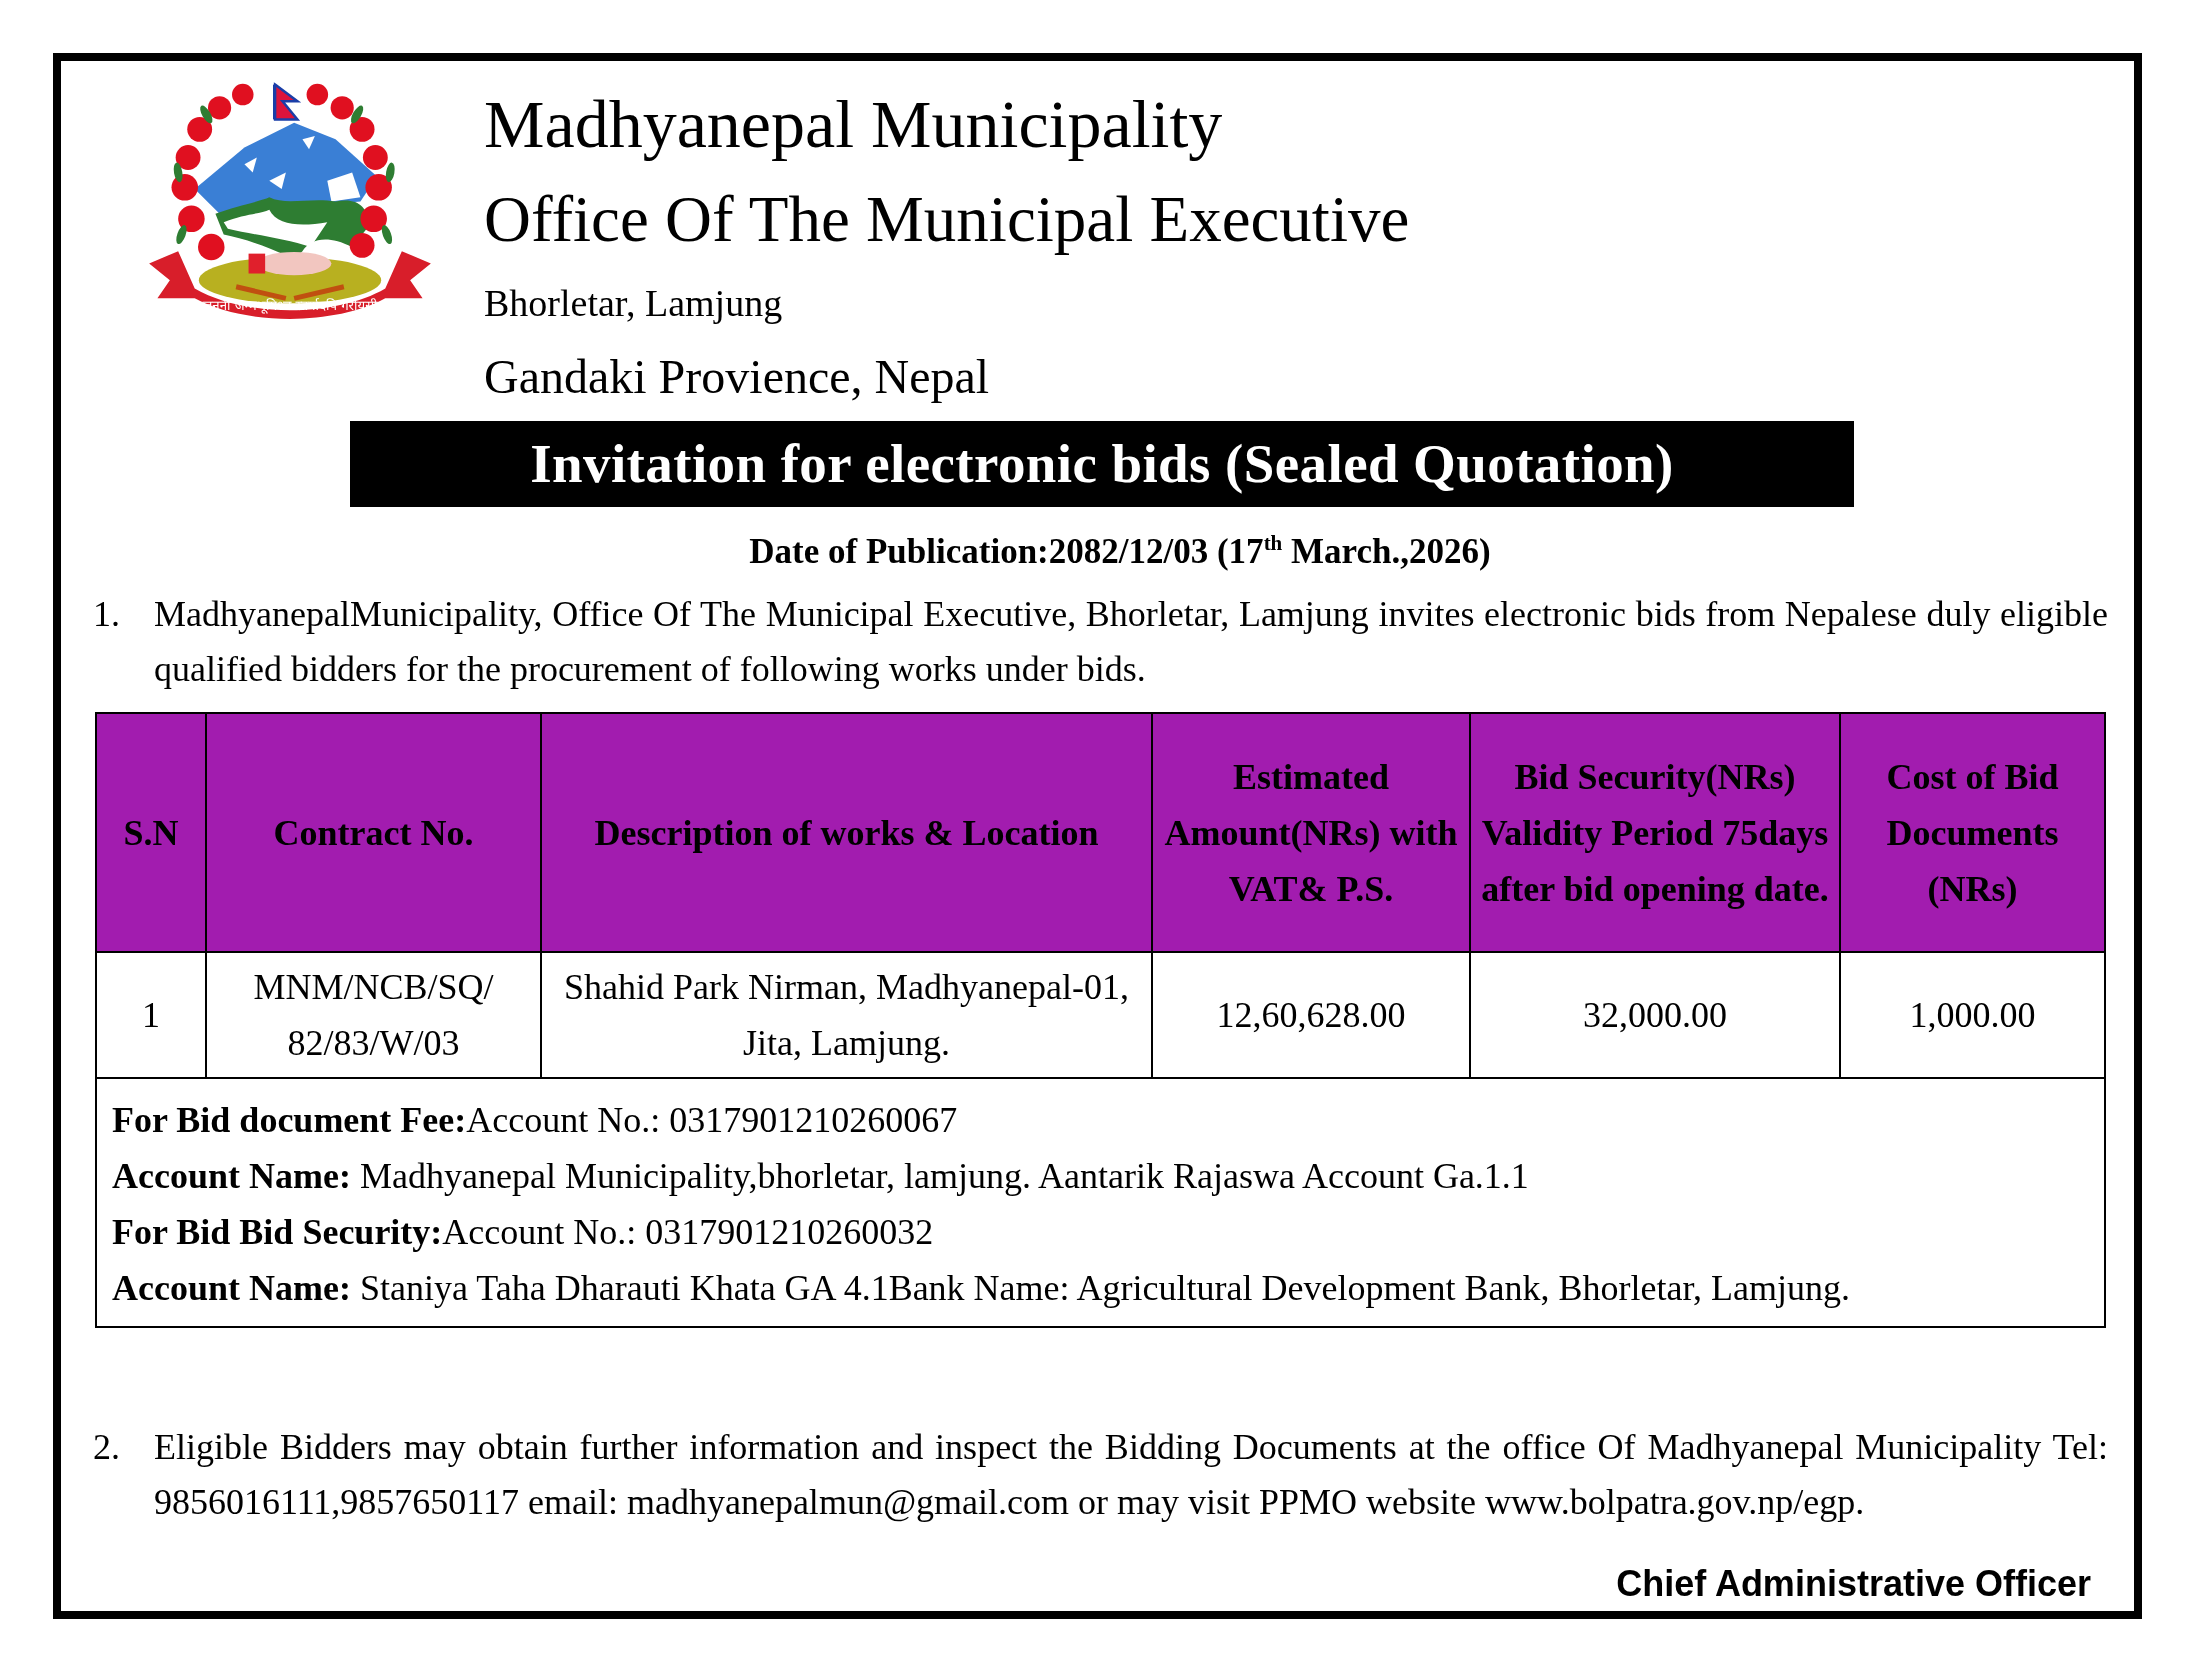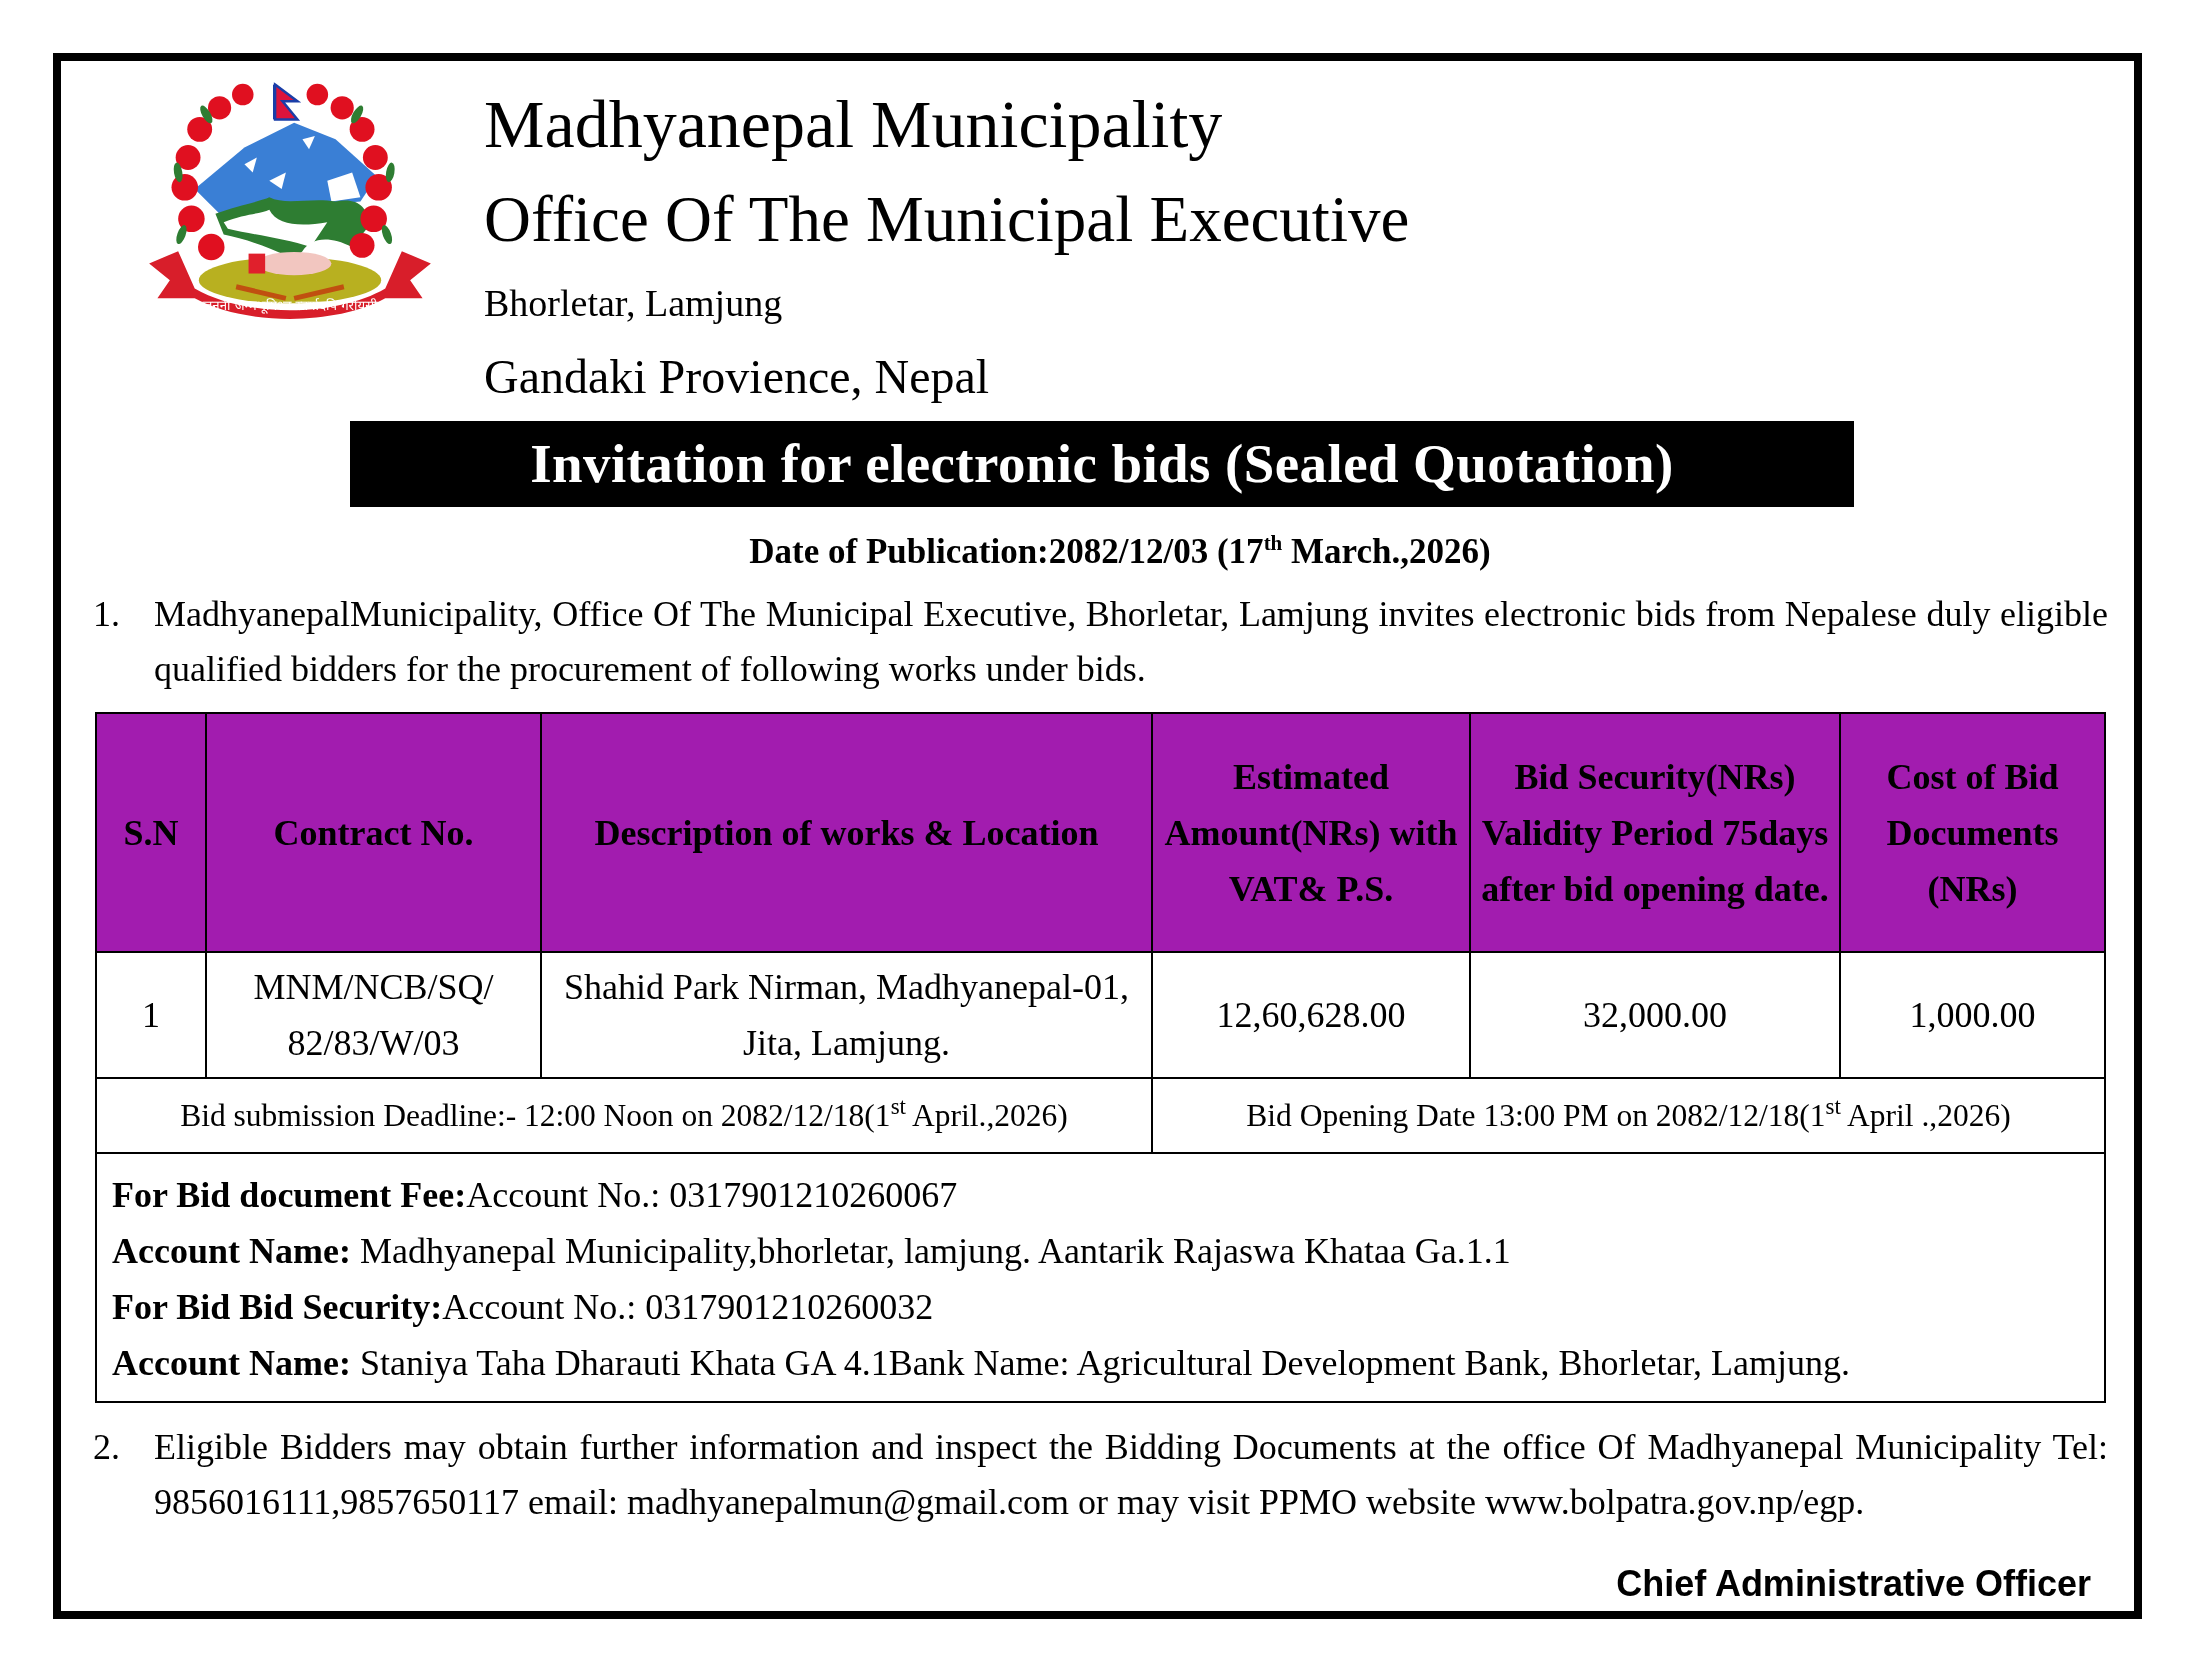--- a/index.html
+++ b/index.html
@@ -133,27 +133,23 @@
   <tbody>
     <tr>
       <td class="cell">1</td>
       <td class="cell">MNM/NCB/SQ/ 82/83/W/03</td>
       <td class="cell">Shahid Park Nirman, Madhyanepal-01, Jita, Lamjung.</td>
       <td class="cell">12,60,628.00</td>
       <td class="cell">32,000.00</td>
       <td class="cell">1,000.00</td>
     </tr>
     <tr>
-      <td class="date-cell" colspan="3"><span>Bid submission Deadline:- 12:00 Noon on 2082/12/18(1</span><sup>st</sup><span> April.,2026)</span></td>
-      <td class="date-cell" colspan="3"><span>Bid Opening Date 13:00 PM on 2082/12/18(1</span><sup>st</sup><span> April .,2026)</span></td>
-    </tr>
-    <tr>
       <td class="accounts" colspan="6">
         <span class="acc-line"><b>For Bid document Fee:</b><span>Account No.: 0317901210260067</span></span>
-        <span class="acc-line"><b>Account Name:</b><span> Madhyanepal Municipality,bhorletar, lamjung. Aantarik Rajaswa Khataa Ga.1.1</span></span>
+        <span class="acc-line"><b>Account Name:</b><span> Madhyanepal Municipality,bhorletar, lamjung. Aantarik Rajaswa Account Ga.1.1</span></span>
         <span class="acc-line"><b>For Bid Bid Security:</b><span>Account No.: 0317901210260032</span></span>
         <span class="acc-line"><b>Account Name:</b><span> Staniya Taha Dharauti Khata GA 4.1Bank Name: Agricultural Development Bank, Bhorletar, Lamjung.</span></span>
       </td>
     </tr>
   </tbody>
 </table>
 
 <div class="para p2">
   <span class="num">2.</span>
   <span class="body">Eligible Bidders may obtain further information and inspect the Bidding Documents at the office Of  Madhyanepal Municipality  Tel:   9856016111,9857650117 email: madhyanepalmun@gmail.com or may visit PPMO website www.bolpatra.gov.np/egp.</span>

